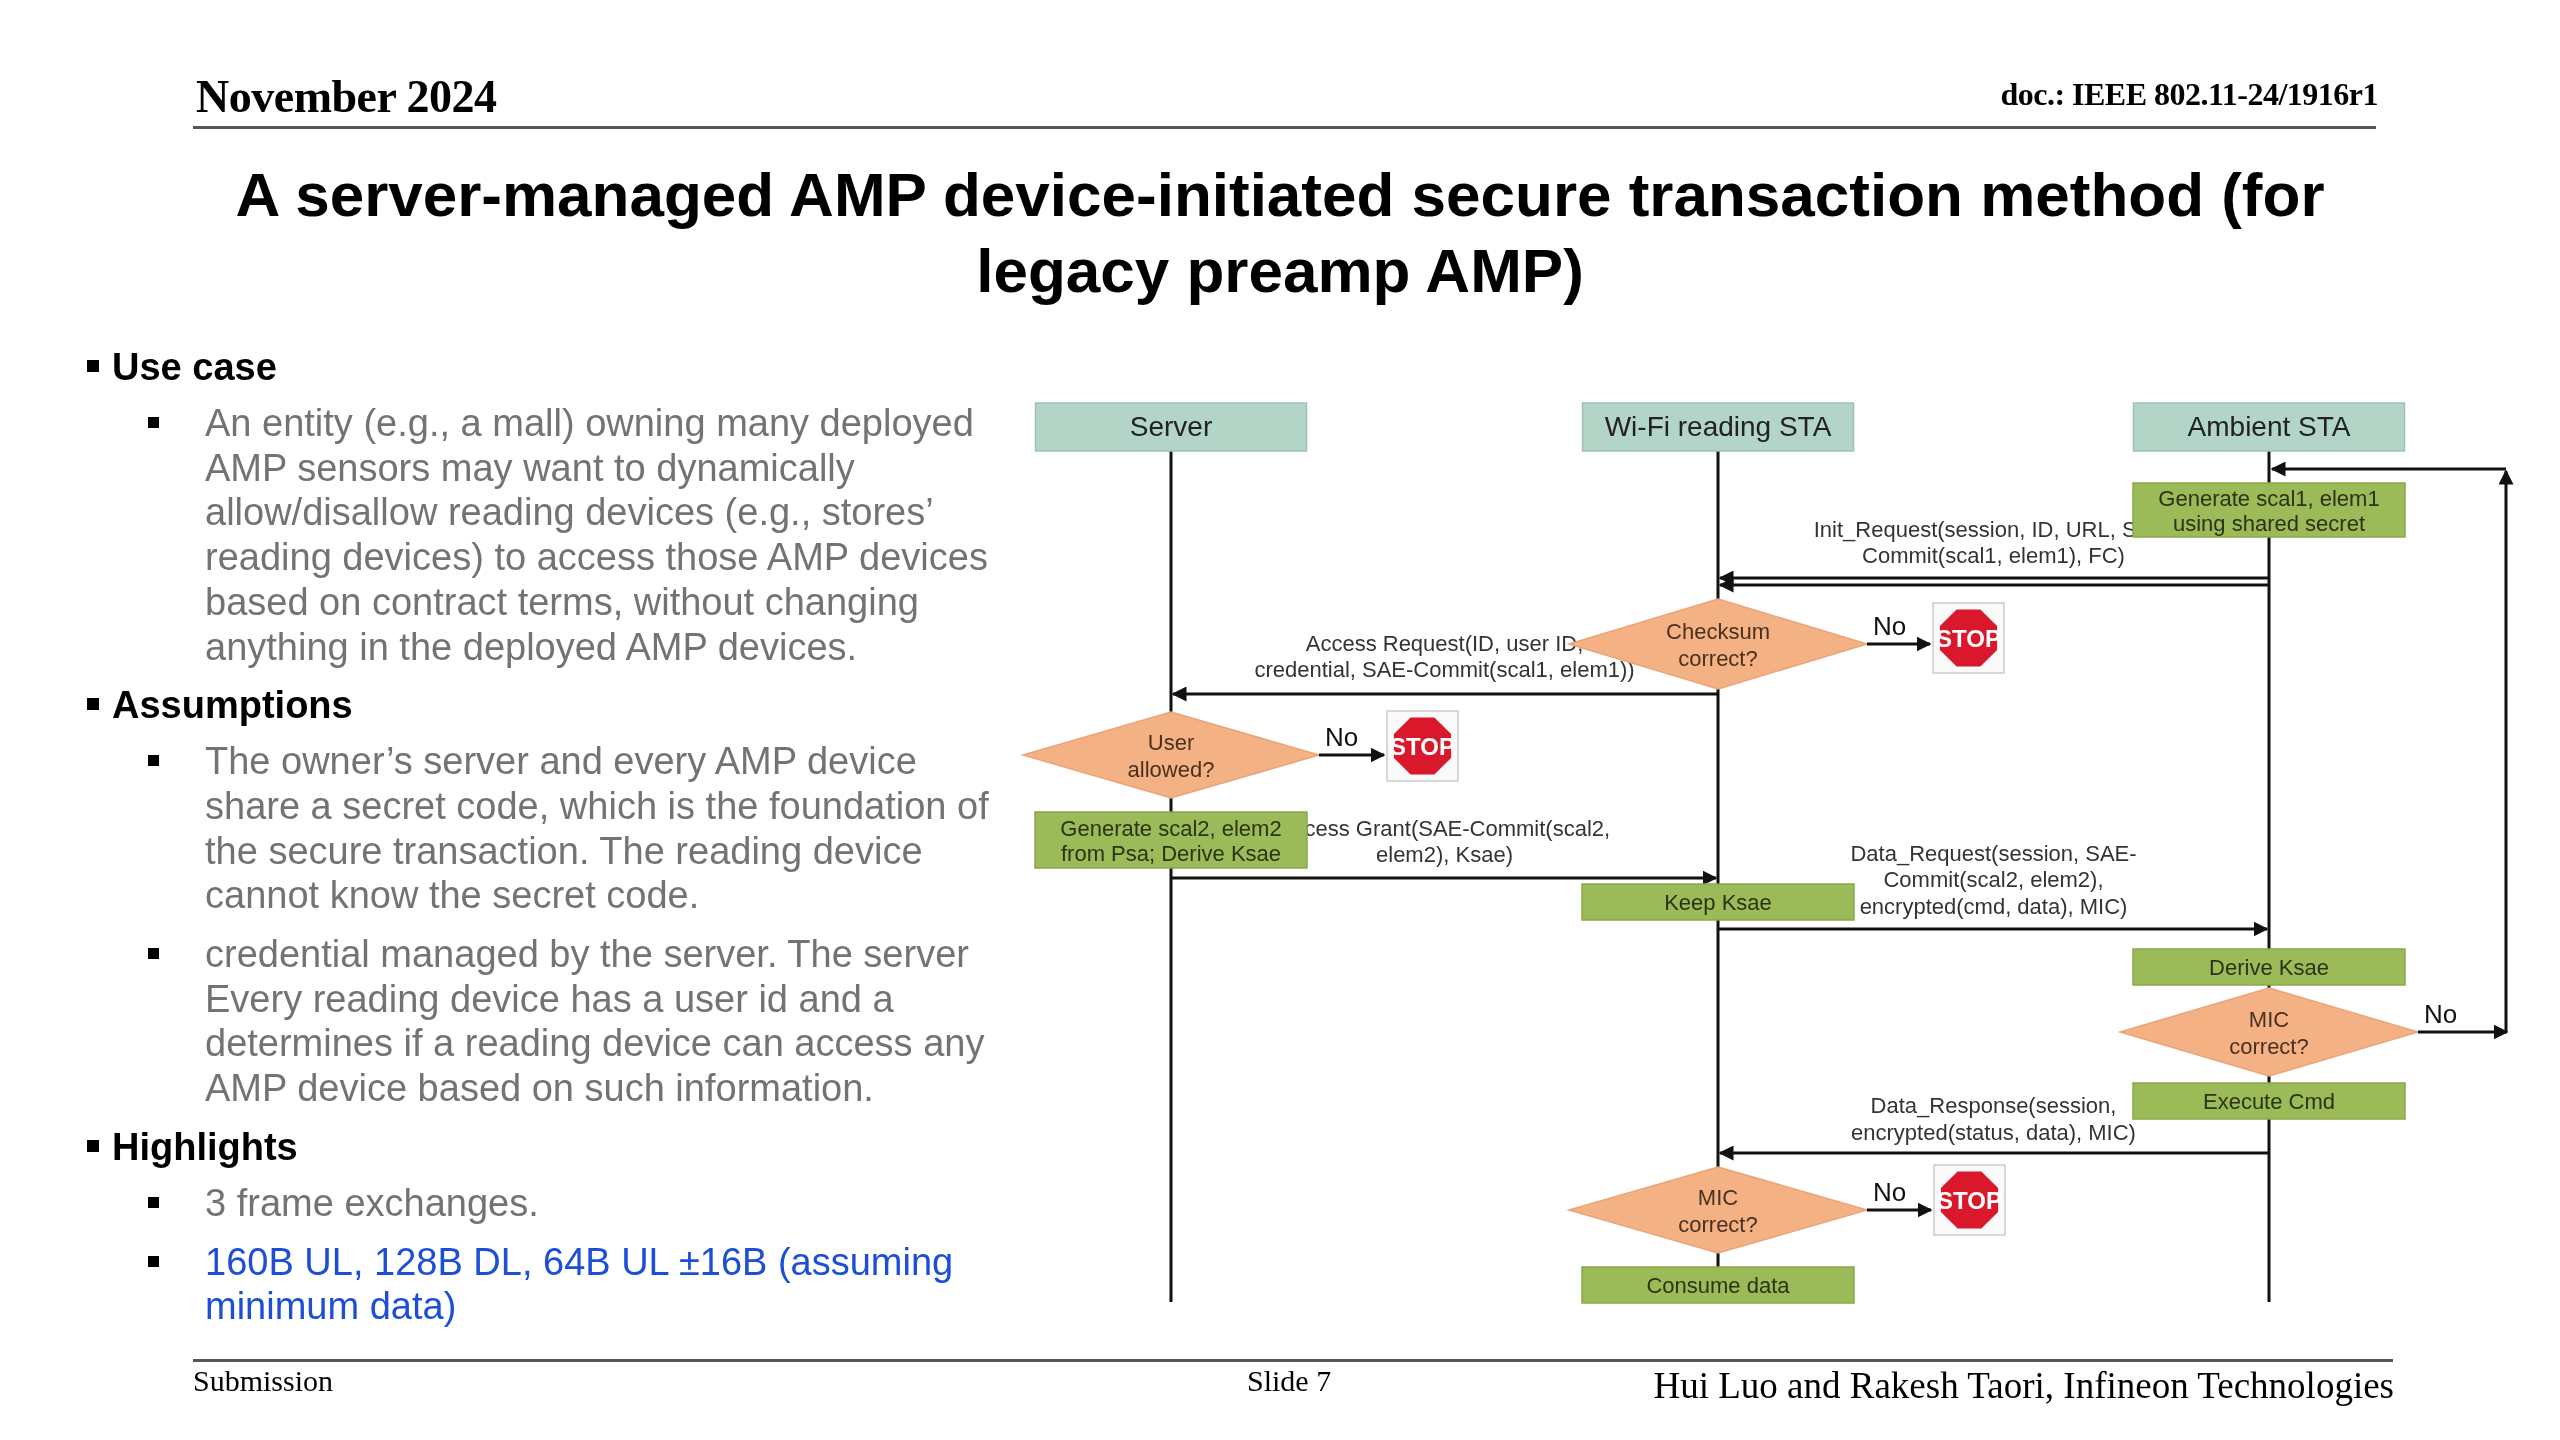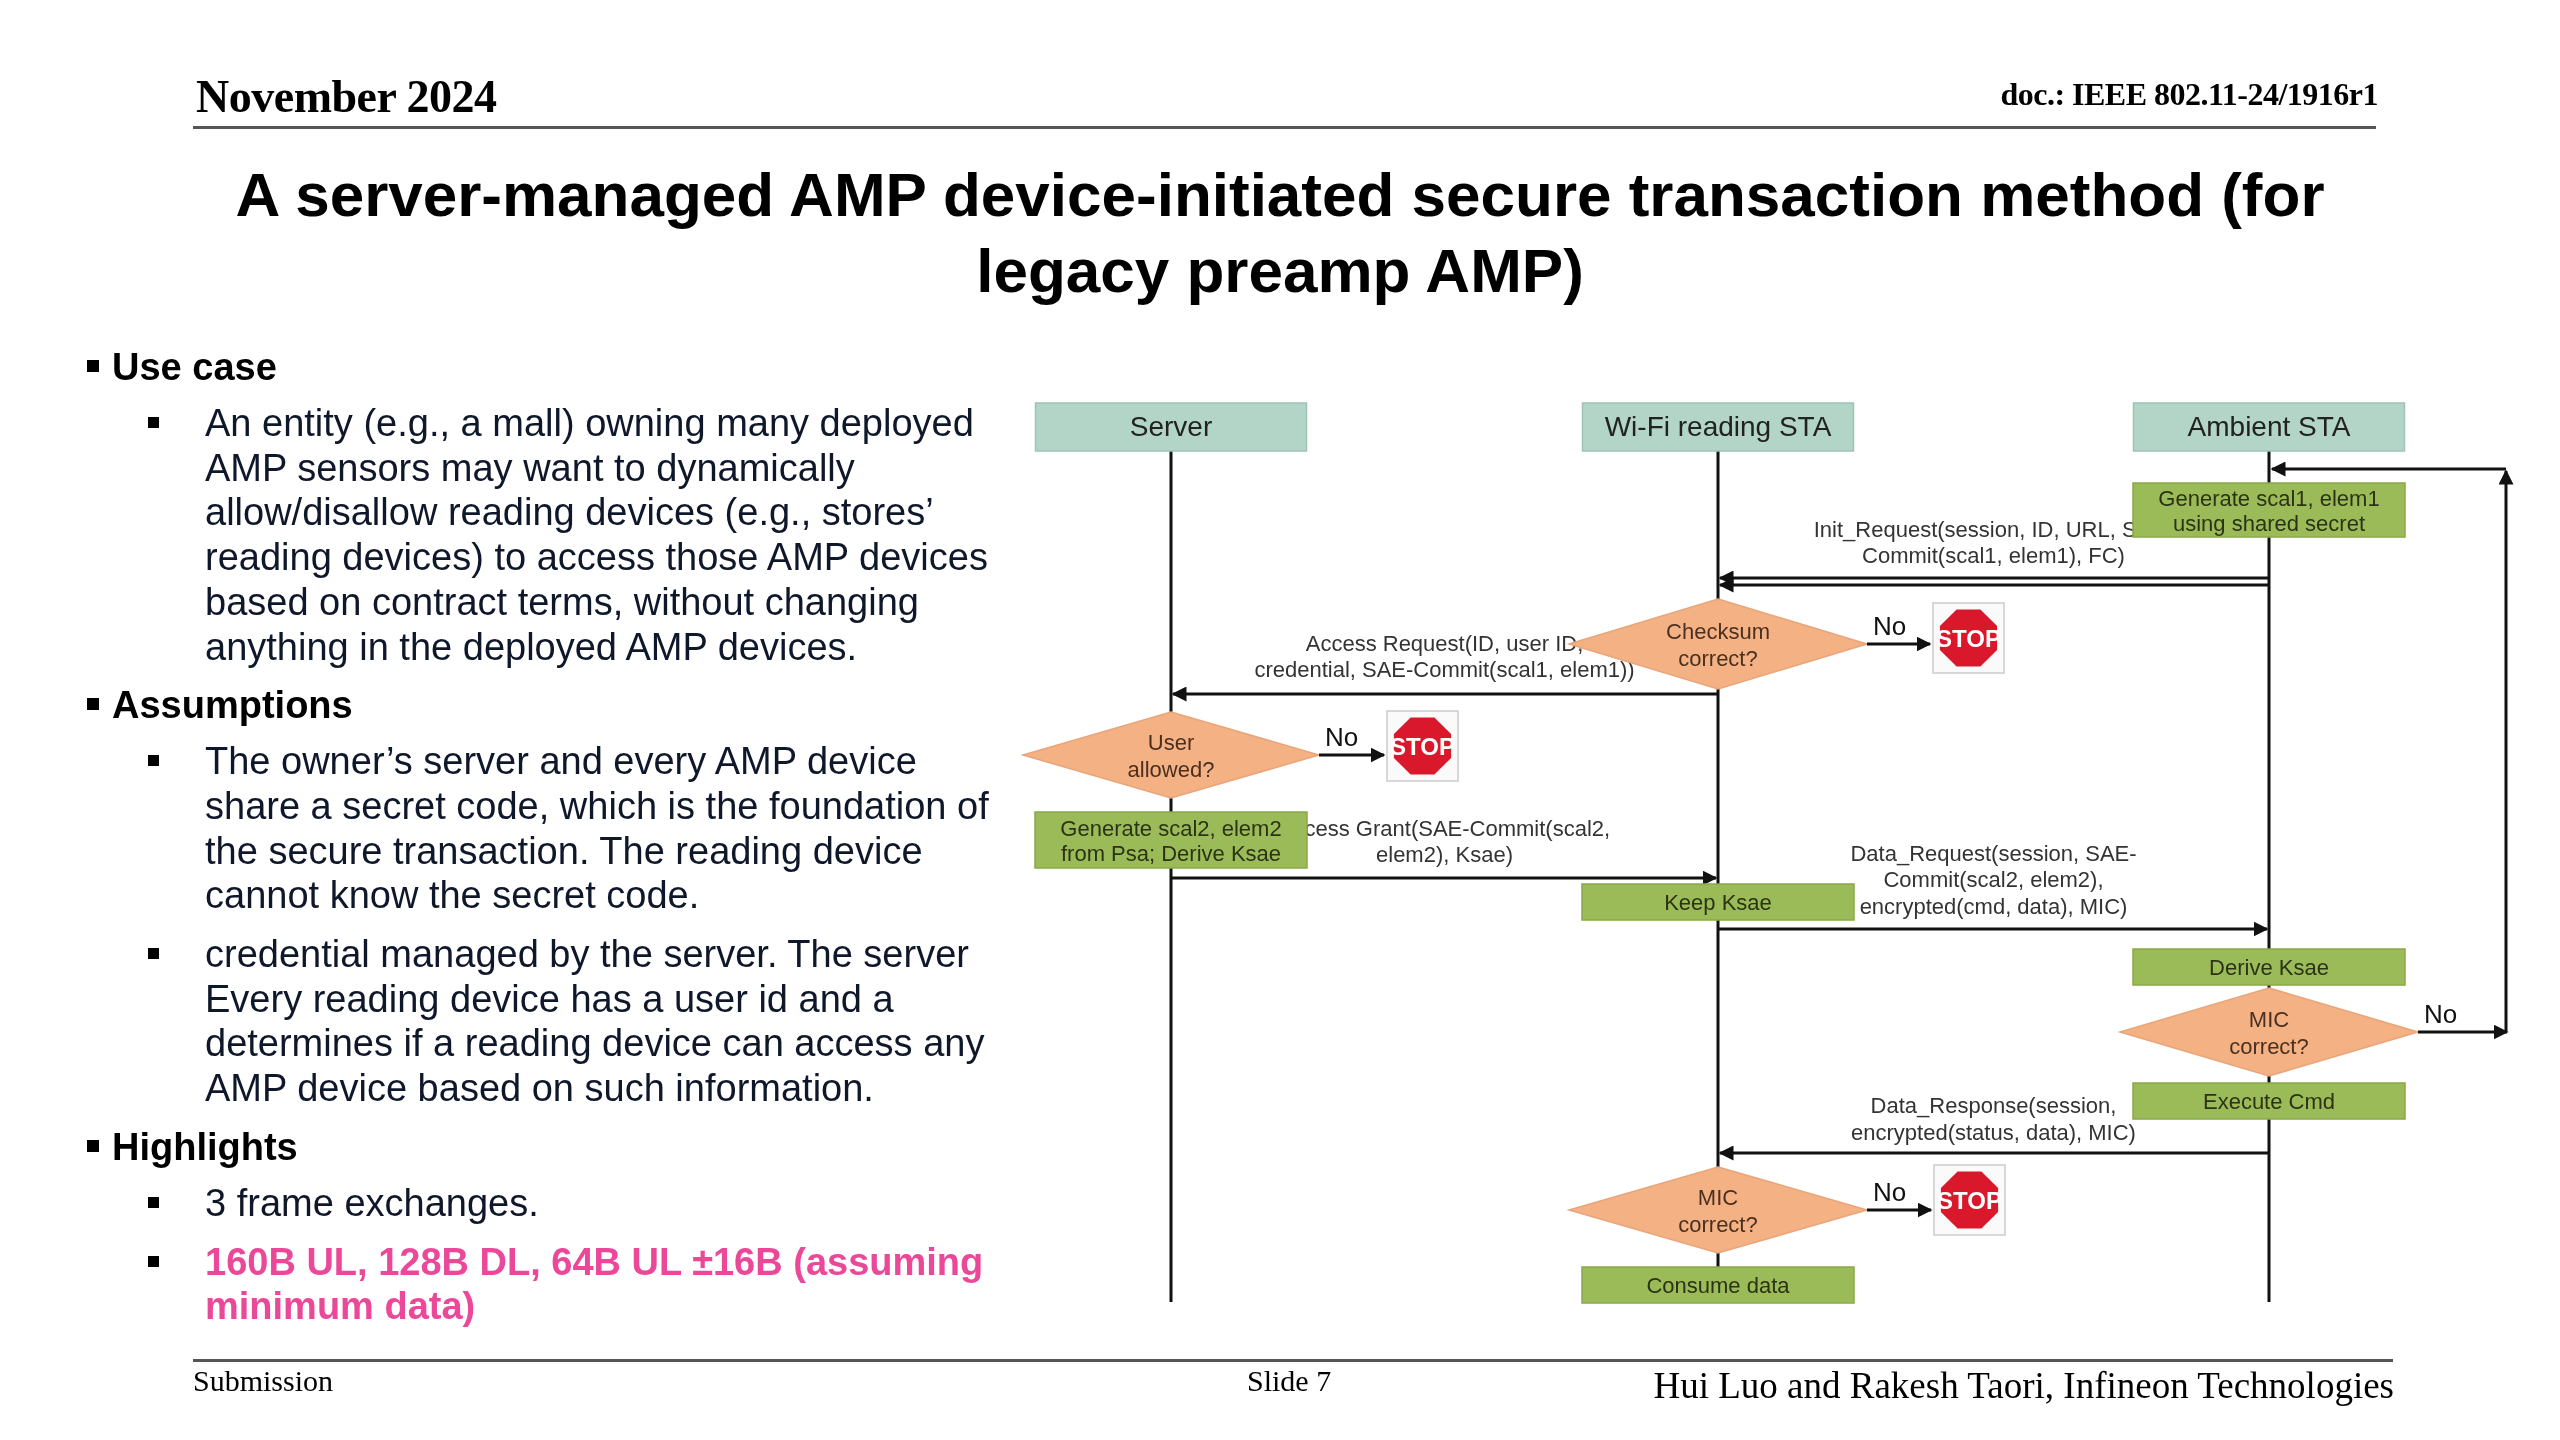--- a/index.html
+++ b/index.html
@@ -8,23 +8,23 @@
   #hdr-date { position:absolute; left:196px; top:70px; font-size:46px; font-weight:bold; letter-spacing:-0.5px; }
   #hdr-doc { position:absolute; right:182px; top:76px; font-size:32px; font-weight:bold; letter-spacing:-0.5px; }
   .rule { position:absolute; left:193px; height:3px; background:#555; }
   #hdr-rule { top:126px; width:2183px; }
   #ftr-rule { top:1359px; width:2200px; }
   #title { position:absolute; left:150px; top:157px; width:2260px; text-align:center; font-weight:bold; font-size:62px; line-height:76px; }
   #title div { white-space:nowrap; }
   #left { position:absolute; left:0; top:345px; width:1010px; }
   .l1 { position:relative; padding-left:112px; font-weight:bold; font-size:38px; line-height:44px; margin-bottom:12px; }
   .l1 .b { position:absolute; left:87px; top:15px; width:12px; height:12px; background:#000; }
-  .l2 { position:relative; padding-left:205px; font-size:38px; line-height:44.7px; margin-bottom:14px; color:#0f172a; }
+  .l2 { position:relative; padding-left:205px; font-size:38px; line-height:44.7px; margin-bottom:14px; color:#737373; }
   .l2 .b { position:absolute; left:148px; top:16px; width:11px; height:11px; background:#000; }
-  .l2.bold { font-weight:bold; color:#ec4899; }
+  .l2.bold { font-weight:normal; color:#1d4ed8; }
   #ftr-sub { position:absolute; left:193px; top:1364px; font-size:30px; }
   #ftr-slide { position:absolute; left:1247px; top:1364px; font-size:30px; }
   #ftr-auth { position:absolute; right:166px; top:1364px; font-size:37px; }
   svg#diagram { position:absolute; left:0; top:0; }
   .box-text { font-family:"Liberation Sans", sans-serif; fill:#222; }
 </style>
 </head>
 <body>
 
 <div id="hdr-date" class="serif">November 2024</div>

